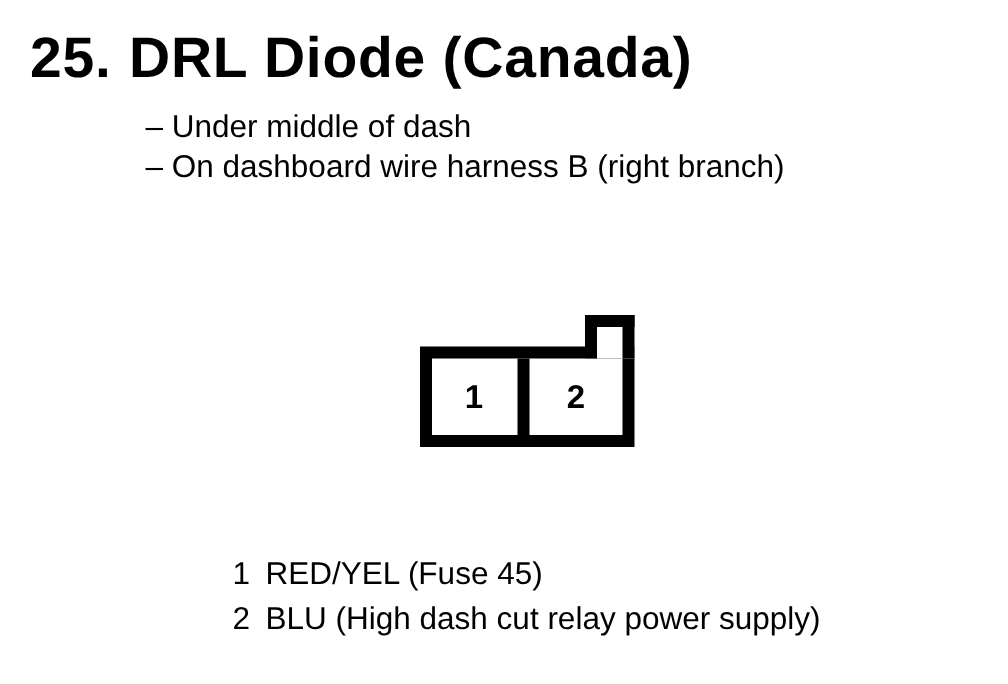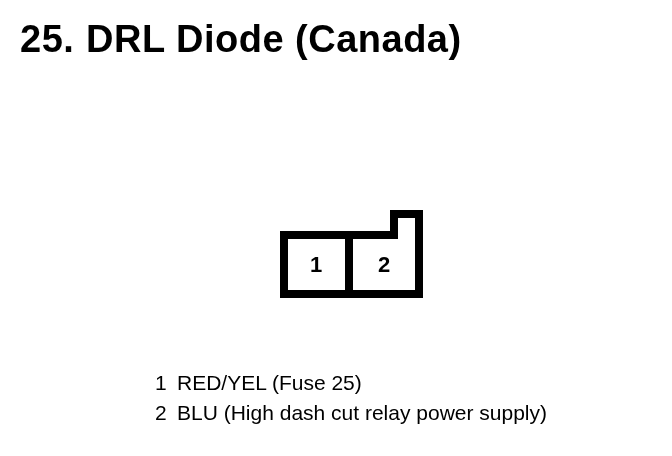--- a/index.html
+++ b/index.html
@@ -117,33 +117,35 @@
 </head>
 <body>
 
 <div class="page">
 
   <span class="item-no">25.</span>
 
   <span class="page-title">DRL Diode (Canada)</span>
 
   <div class="notes">
+    <div class="note">– Under middle of dash</div>
+    <div class="note">– On dashboard wire harness B (right branch)</div>
   </div>
 
   <div class="connector">
     <div class="connector-tab"></div>
     <div class="connector-body">
       <div class="cavity-divider"></div>
       <span class="cavity cavity-1">1</span>
       <span class="cavity cavity-2">2</span>
     </div>
   </div>
 
   <div class="legend">
     <div class="legend-row">
-      <span class="legend-pin">1</span><span class="legend-desc">RED/YEL (Fuse 25)</span>
+      <span class="legend-pin">1</span><span class="legend-desc">RED/YEL (Fuse 45)</span>
     </div>
     <div class="legend-row">
       <span class="legend-pin">2</span><span class="legend-desc">BLU (High dash cut relay power supply)</span>
     </div>
   </div>
 
 </div>
 
 </body></html>

